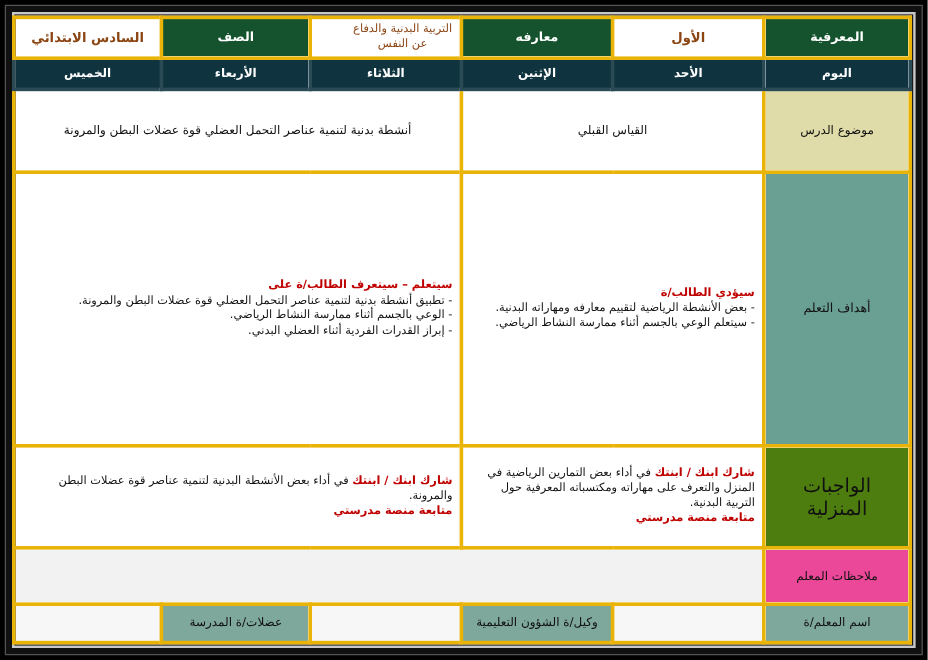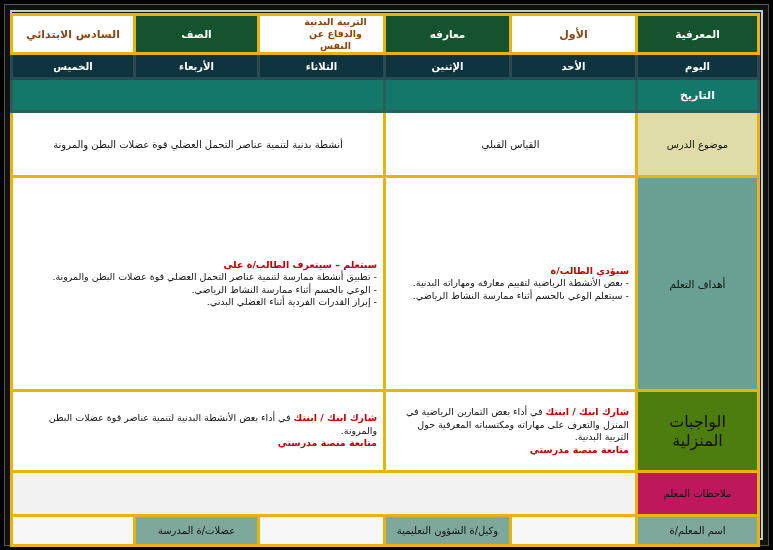--- a/index.html
+++ b/index.html
@@ -4,27 +4,27 @@
 <style>
   html, body { margin:0; padding:0; }
   body { width:773px; height:550px; background:#000; font-family:"DejaVu Sans", sans-serif; position:relative; overflow:hidden; }
   .frame { position:absolute; left:4px; top:4px; width:765px; height:542px; background:#111; border:1px solid #555; box-sizing:border-box; }
   .frame-inner { position:absolute; left:5px; top:5px; right:5px; bottom:5px; border:2px solid #c8c8c8; background:#1a1a1a; box-sizing:border-box; }
   .sheet { position:absolute; left:13px; top:13px; width:747px; height:524px; background:#fff; direction:rtl; }
   table { border-collapse:collapse; width:100%; height:100%; table-layout:fixed; }
   td { border:3px solid #eab308; text-align:center; vertical-align:middle; padding:0 4px; font-size:10px; overflow:hidden; }
   .hdr-sage { background:#14532d; color:#fff; font-weight:bold; font-size:10.5px; }
   .hdr-white { background:#fff; color:#8b4513; font-weight:bold; font-size:11px; }
-  .hdr-white-small { background:#fff; color:#8b4513; font-weight:bold; font-size:9.5px; line-height:12px;padding-left:32px; }
+  .hdr-white-small { background:#fff; color:#8b4513; font-weight:normal; font-size:9.5px; line-height:12px;padding-left:32px; }
   .day { background:#0f3440; color:#fff; font-weight:bold; font-size:10px; border-color:#2a4a55; }
   .date { background:#137769; color:#fff; font-weight:bold; font-size:11px; border-color:#2a5e57; }
   .lbl-khaki { background:#e0dcaa; color:#111; font-size:10px; }
   .lbl-teal { background:#6a9f94; color:#111; font-size:10.5px; }
   .lbl-peach { background:#4d7c0f; color:#111; font-size:16px; }
-  .lbl-gray { background:#be185d; color:#111; font-size:10px; }
+  .lbl-gray { background:#ec4899; color:#111; font-size:10px; }
   .notes { background:#f2f2f2; }
   .content { color:#111; font-size:9.5px; text-align:right; line-height:12.5px; vertical-align:middle; padding:0 6px; }
   .red { color:#c00000; font-weight:bold; }
   .topic { font-size:10px; color:#111; }
   .sig-lbl { background:#7fa89c; color:#111; font-size:10px; }
   .sig-blank { background:#f7f7f7; }
 </style>
 </head>
 <body>
 
@@ -55,42 +55,37 @@
 
     <tr style="height:25px">
       <td class="day">اليوم</td>
       <td class="day">الأحد</td>
       <td class="day">الإثنين</td>
       <td class="day">الثلاثاء</td>
       <td class="day">الأربعاء</td>
       <td class="day">الخميس</td>
     </tr>
 
-    <tr style="height:33px">
-      <td class="date">التاريخ</td>
-      <td class="date" colspan="2"></td>
-      <td class="date" colspan="3"></td>
-    </tr>
 
     <tr style="height:65px">
       <td class="lbl-khaki">موضوع الدرس</td>
       <td class="topic" colspan="2">القياس القبلي</td>
       <td class="topic" colspan="3">أنشطة بدنية لتنمية عناصر التحمل العضلي قوة عضلات البطن والمرونة</td>
     </tr>
 
     <tr style="height:214px">
       <td class="lbl-teal">أهداف التعلم</td>
       <td class="content" colspan="2">
         <div class="red">سيؤدي الطالب/ة</div>
         <div>- بعض الأنشطة الرياضية لتقييم معارفه ومهاراته البدنية.</div>
         <div>- سيتعلم الوعي بالجسم أثناء ممارسة النشاط الرياضي.</div>
       </td>
       <td class="content" colspan="3">
         <div class="red">سيتعلم – سيتعرف الطالب/ة على</div>
-        <div>- تطبيق أنشطة ممارسة لتنمية عناصر التحمل العضلي قوة عضلات البطن والمرونة.</div>
+        <div>- تطبيق أنشطة بدنية لتنمية عناصر التحمل العضلي قوة عضلات البطن والمرونة.</div>
         <div>- الوعي بالجسم أثناء ممارسة النشاط الرياضي.</div>
         <div>- إبراز القدرات الفردية أثناء العضلي البدني.</div>
       </td>
     </tr>
 
     <tr style="height:81px">
       <td class="lbl-peach">الواجبات المنزلية</td>
       <td class="content" colspan="2">
         <div><span class="red">شارك ابنك / ابنتك</span><span> في أداء بعض التمارين الرياضية في المنزل والتعرف على مهاراته ومكتسباته المعرفية حول التربية البدنية.</span></div>
         <div class="red">متابعة منصة مدرستي</div>

